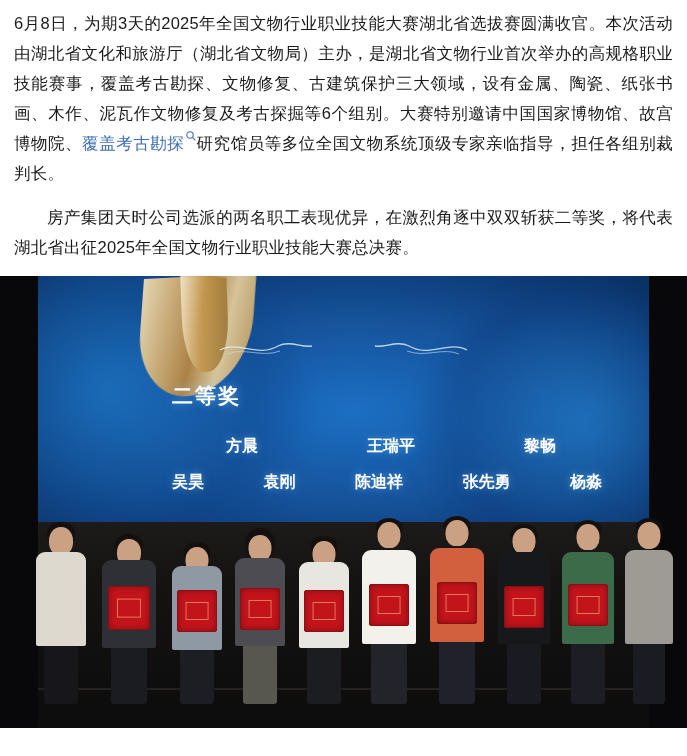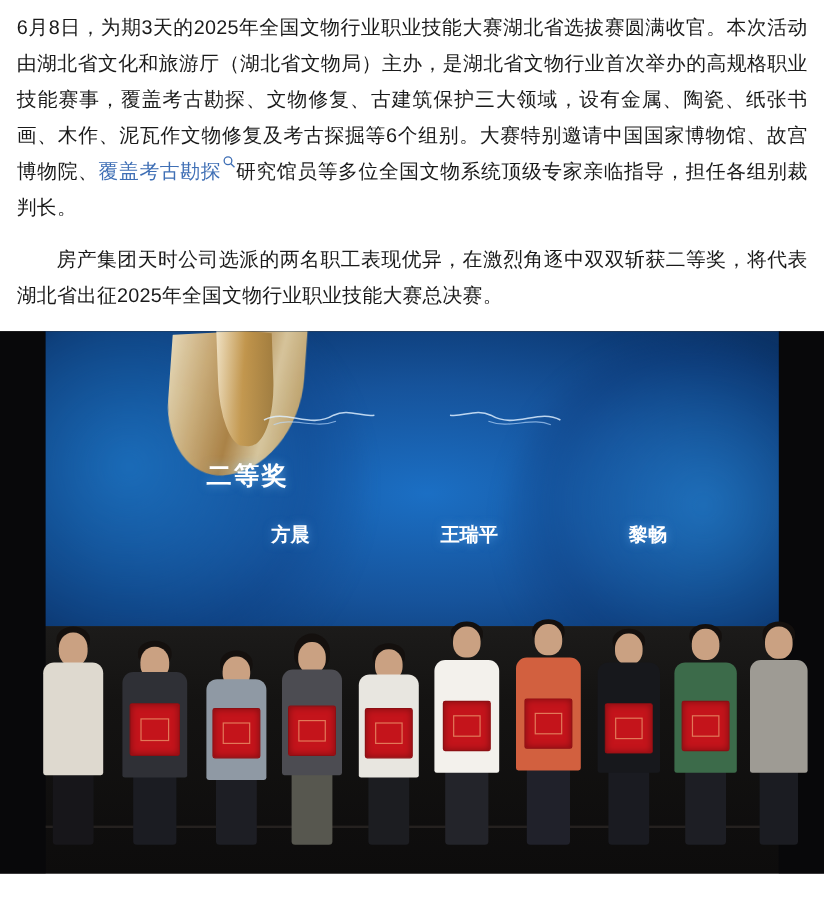--- a/index.html
+++ b/index.html
@@ -307,20 +307,27 @@
       </svg>
 
       <div class="prize-level">二等奖</div>
 
       <div class="names-row names-row-1">
         <span>方晨</span>
         <span>王瑞平</span>
         <span>黎畅</span>
       </div>
 
+      <div class="names-row names-row-2">
+        <span>吴昊</span>
+        <span>袁刚</span>
+        <span>陈迪祥</span>
+        <span>张先勇</span>
+        <span>杨淼</span>
+      </div>
     </div>
 
     <div class="stage-band"></div>
     <div class="stage-floor"></div>
     <div class="floor-line"></div>
 
     <div class="people">
 
       <div class="person" style="left:30px; width:62px; height:182px;">
         <div class="hair" style="top:0; width:28px; height:22px;"></div>

